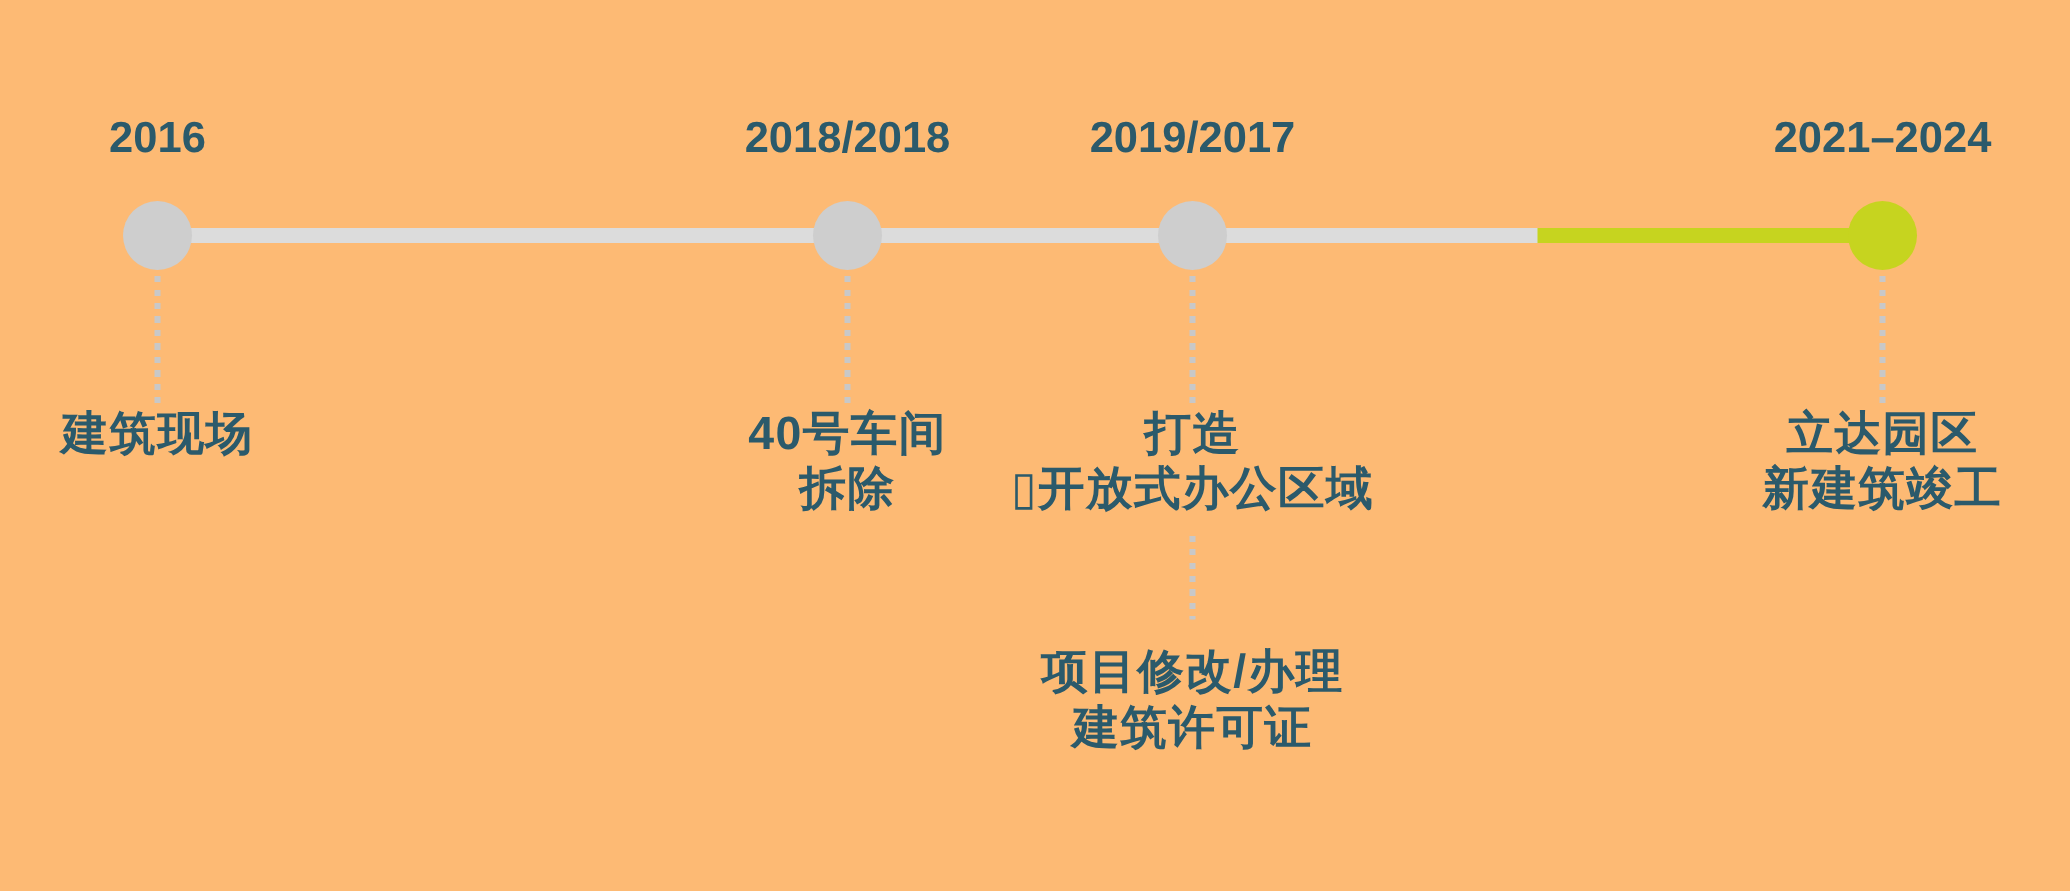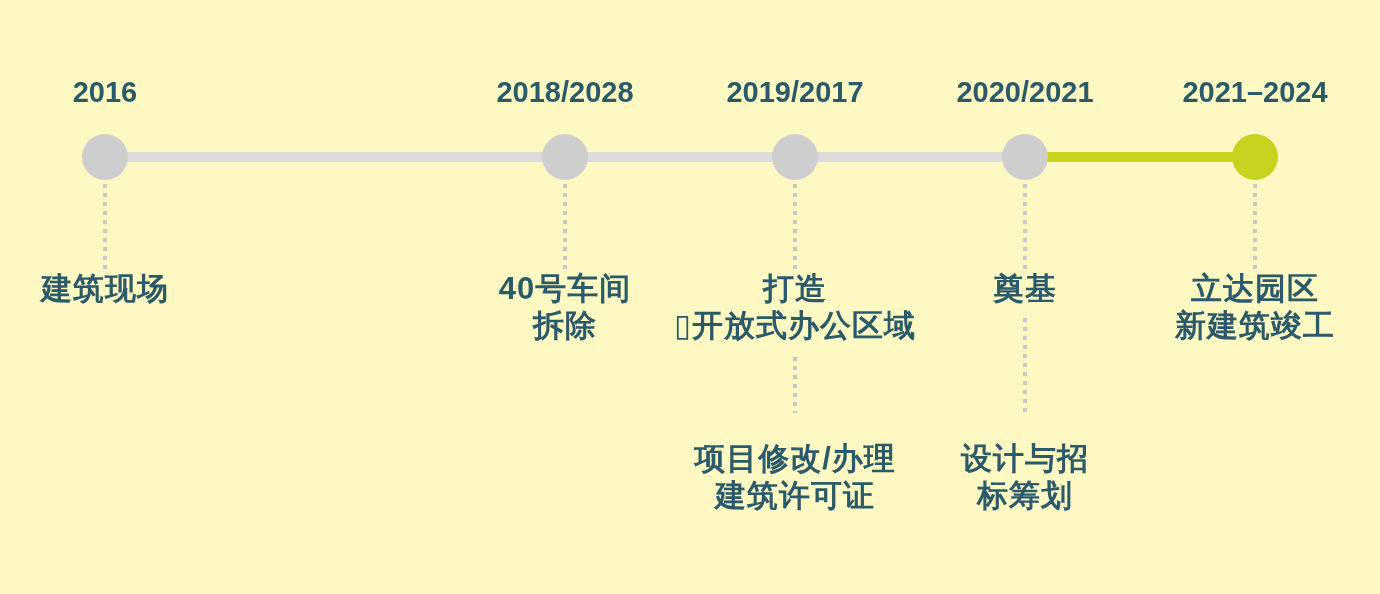--- a/index.html
+++ b/index.html
@@ -10,21 +10,21 @@
     --accent-green: #c6d41f;
   }
   * { margin: 0; padding: 0; box-sizing: border-box; }
   html, body { background: #ffffff; }
   body { font-family: "Liberation Sans", "DejaVu Sans", sans-serif; }
 
   .canvas {
     position: relative;
     width: 1380px;
     height: 594px;
-    background: #fef9c3;
+    background: #fdba74;
     overflow: hidden;
   }
 
   .track {
     position: absolute;
     top: 152px;
     height: 10px;
     z-index: 1;
   }
   .track-gray  { left: 100px; width: 930px; background: var(--track-gray); }
@@ -85,66 +85,57 @@
     width: 300px;
     text-align: center;
     font-size: 31px;
     line-height: 37px;
     font-weight: 600;
     color: var(--text-teal);
     white-space: pre-line;
     letter-spacing: 1px;
   }
   .milestone-label { top: 270px; }
-  .sub-milestone-label { top: 440px; }
+  .sub-milestone-label { top: 429px; }
 </style>
 </head>
 <body>
 
 <div class="canvas">
 
   <div class="track track-gray"></div>
   <div class="track track-green"></div>
 
   <div class="item" style="left:-25px">
     <div class="year">2016</div>
     <div class="node"></div>
     <div class="connector conn-top"></div>
     <div class="milestone-label">建筑现场</div>
   </div>
 
 
   <div class="item" style="left:435px">
-    <div class="year">2018/2028</div>
+    <div class="year">2018/2018</div>
     <div class="node"></div>
     <div class="connector conn-top"></div>
     <div class="milestone-label">40号车间
 拆除</div>
   </div>
 
   <div class="item" style="left:665px">
     <div class="year">2019/2017</div>
     <div class="node"></div>
     <div class="connector conn-top"></div>
     <div class="milestone-label">打造
 ▯开放式办公区域</div>
     <div class="connector conn-mid-short"></div>
     <div class="sub-milestone-label">项目修改/办理
 建筑许可证</div>
   </div>
 
-  <div class="item" style="left:895px">
-    <div class="year">2020/2021</div>
-    <div class="node"></div>
-    <div class="connector conn-top"></div>
-    <div class="milestone-label">奠基</div>
-    <div class="connector conn-mid-long"></div>
-    <div class="sub-milestone-label">设计与招
-标筹划</div>
-  </div>
 
   <div class="item" style="left:1125px">
     <div class="year">2021–2024</div>
     <div class="node node-green"></div>
     <div class="connector conn-top"></div>
     <div class="milestone-label">立达园区
 新建筑竣工</div>
   </div>
 
 </div>

